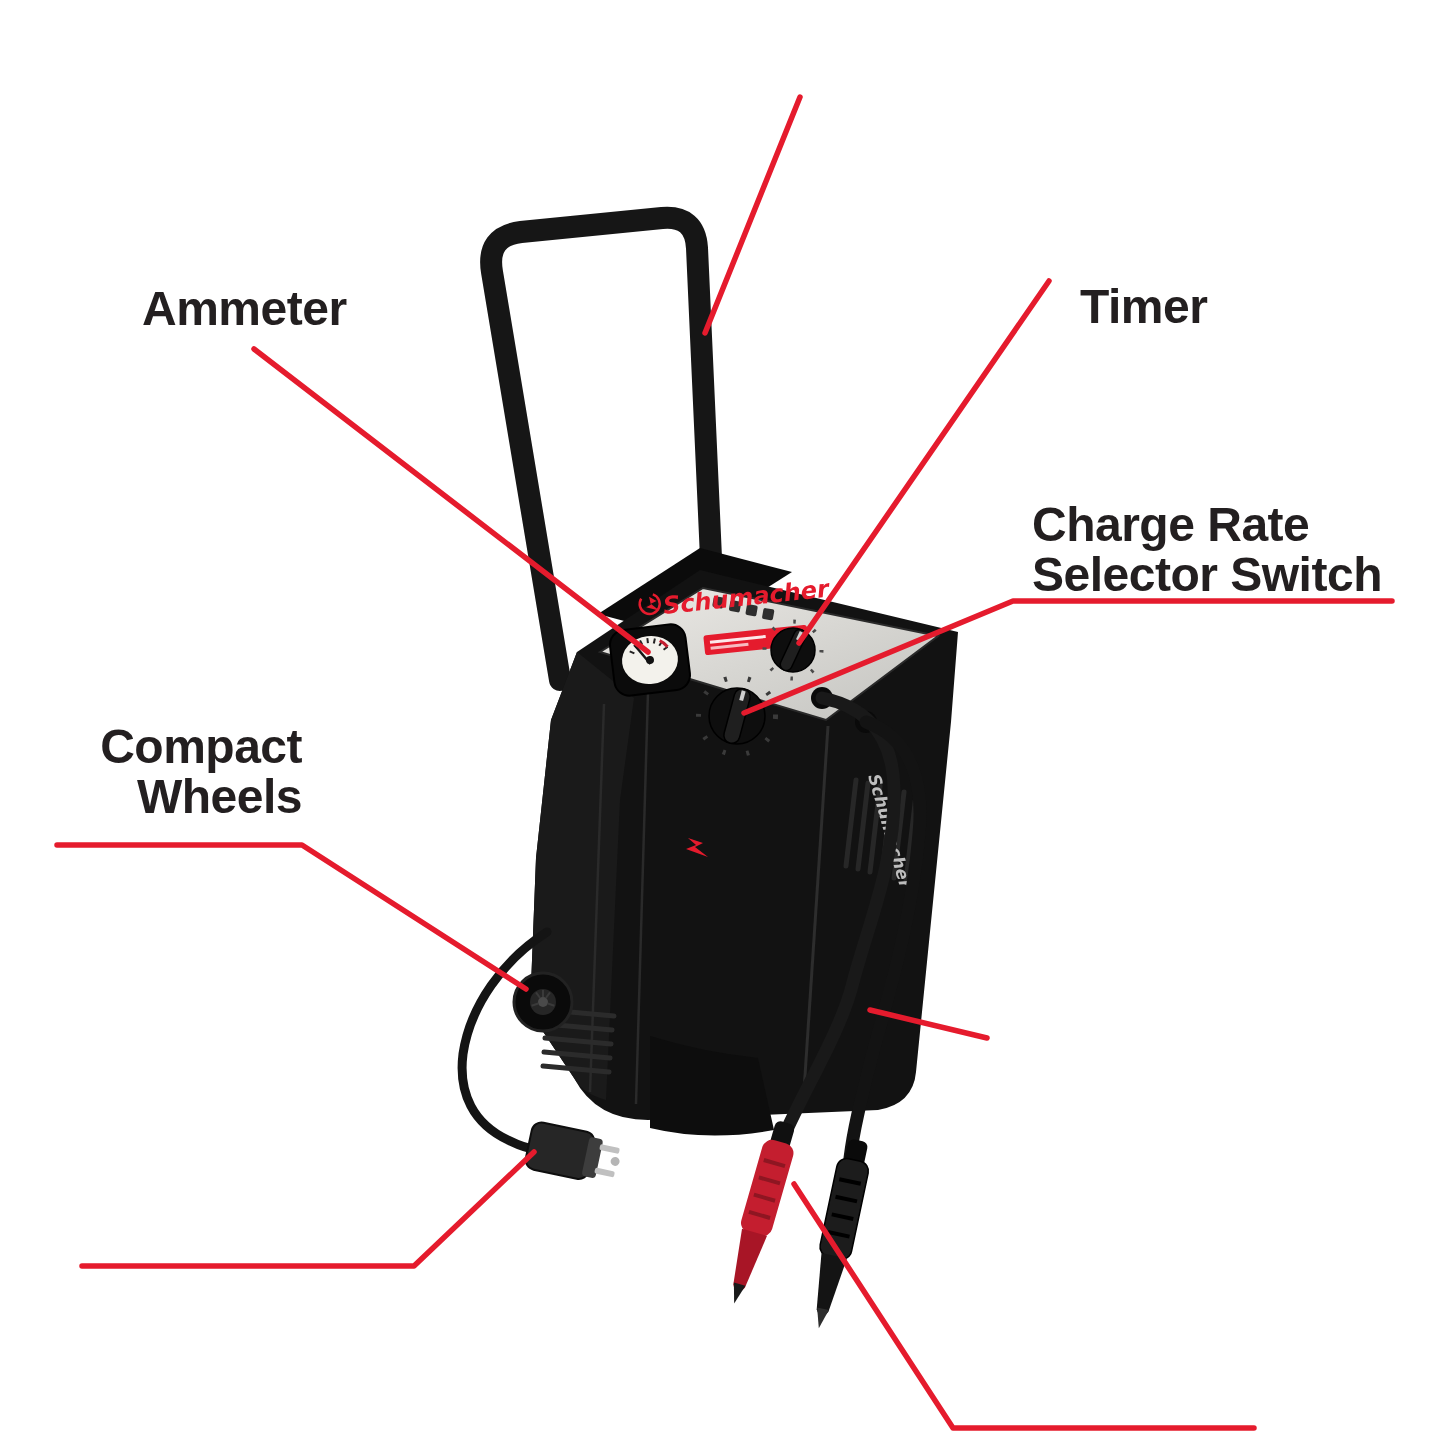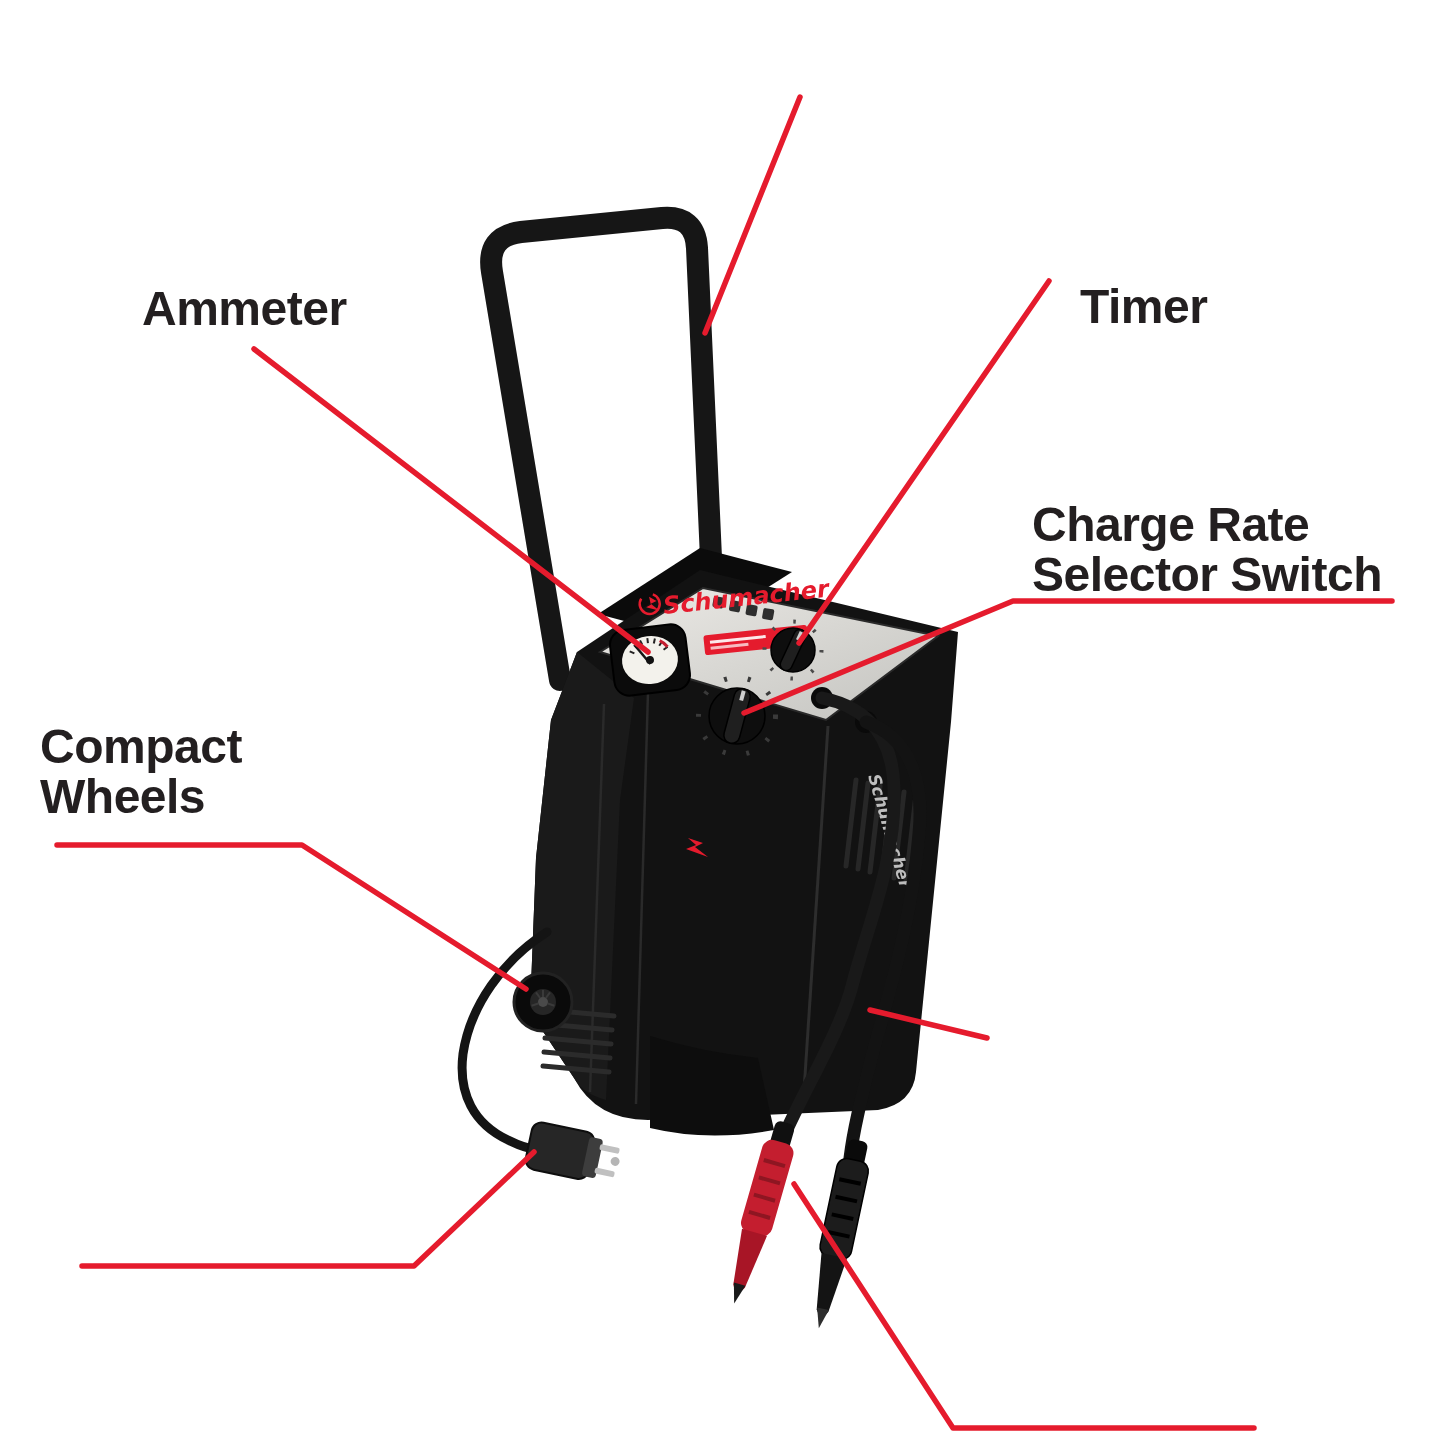--- a/index.html
+++ b/index.html
@@ -24,20 +24,21 @@
     position: absolute;
     font-family: "Liberation Sans", sans-serif;
     font-weight: 700;
     font-size: 48px;
     line-height: 1.04;
     letter-spacing: -0.5px;
     color: var(--label, #231f20);
     white-space: pre-line;
   }
   .callout.ra {
+    text-align: right;
   }
 </style>
 </head>
 <body>
 
 <div class="stage">
 
   <svg width="1445" height="1444" viewBox="0 0 1445 1444">
     <defs>
       <linearGradient id="panelGrad" x1="0" y1="0" x2="1" y2="1">

